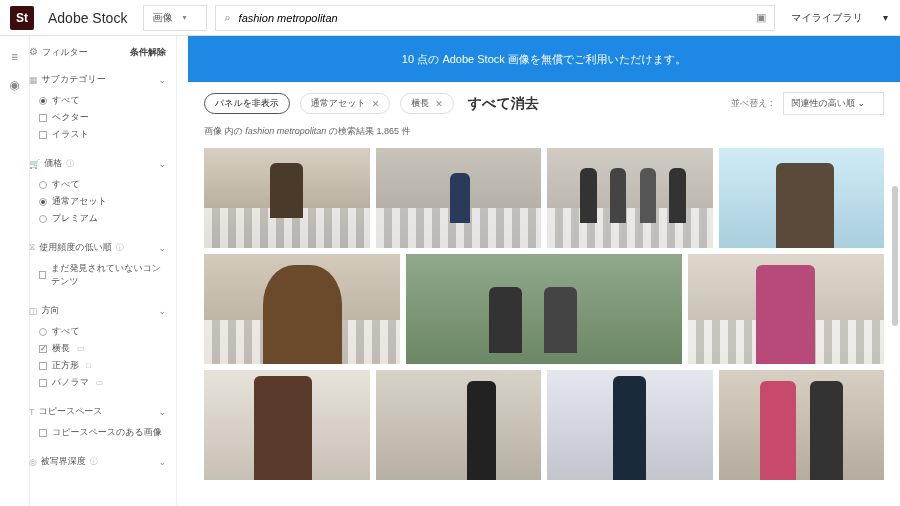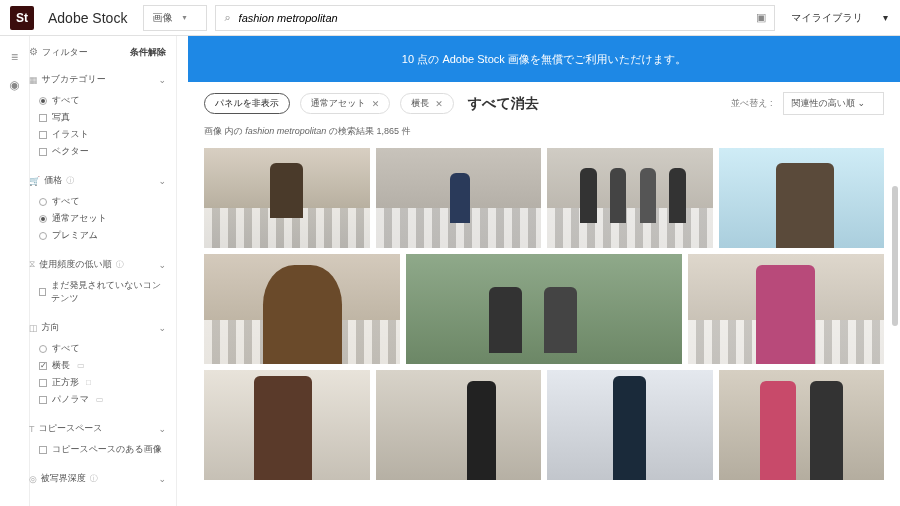--- a/index.html
+++ b/index.html
@@ -106,29 +106,25 @@
         </span>
       <span class="chev-down">⌄</span>
     </div>
     <div class="sb-list">
       <div class="sb-item">
           <span class="radio checked"></span>
           <span>すべて</span>
         </div>
       <div class="sb-item">
           <span class="check"></span>
-          <span>写真</span>
+          <span>ベクター</span>
         </div>
       <div class="sb-item">
           <span class="check"></span>
           <span>イラスト</span>
-        </div>
-      <div class="sb-item">
-          <span class="check"></span>
-          <span>ベクター</span>
         </div>
     </div>
   </div>
 
   <div class="sb-section">
     <div class="sb-title">
       <span class="t-left">
           <span class="sb-ic">🛒</span>
           <span>価格</span> 
           <span class="info">ⓘ</span>

